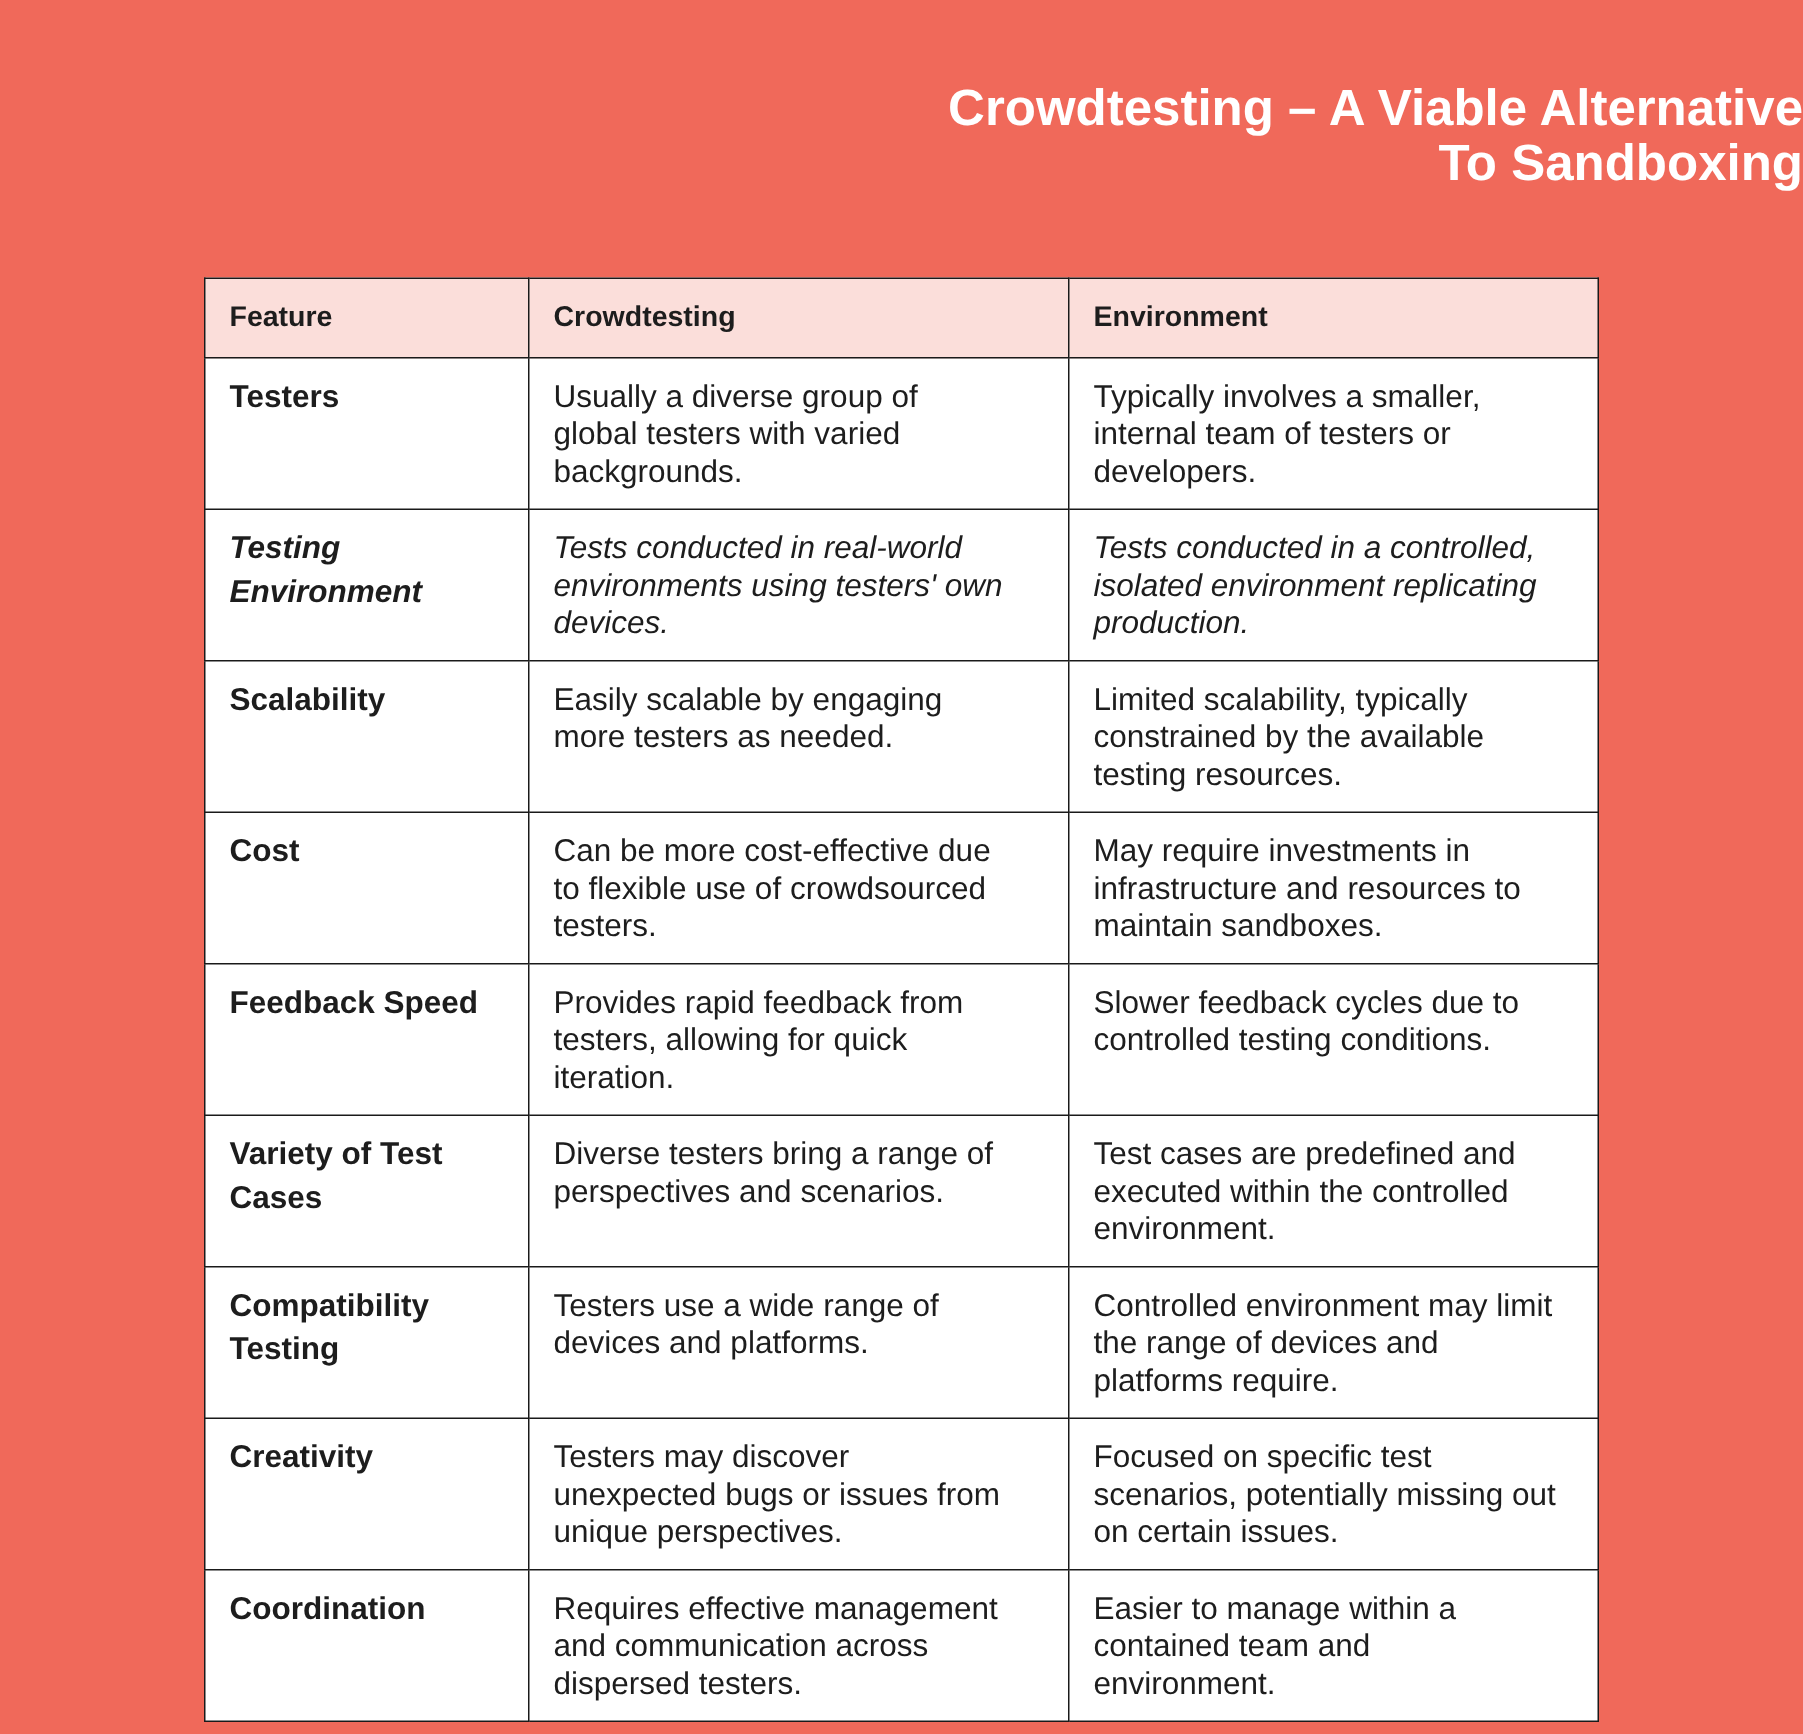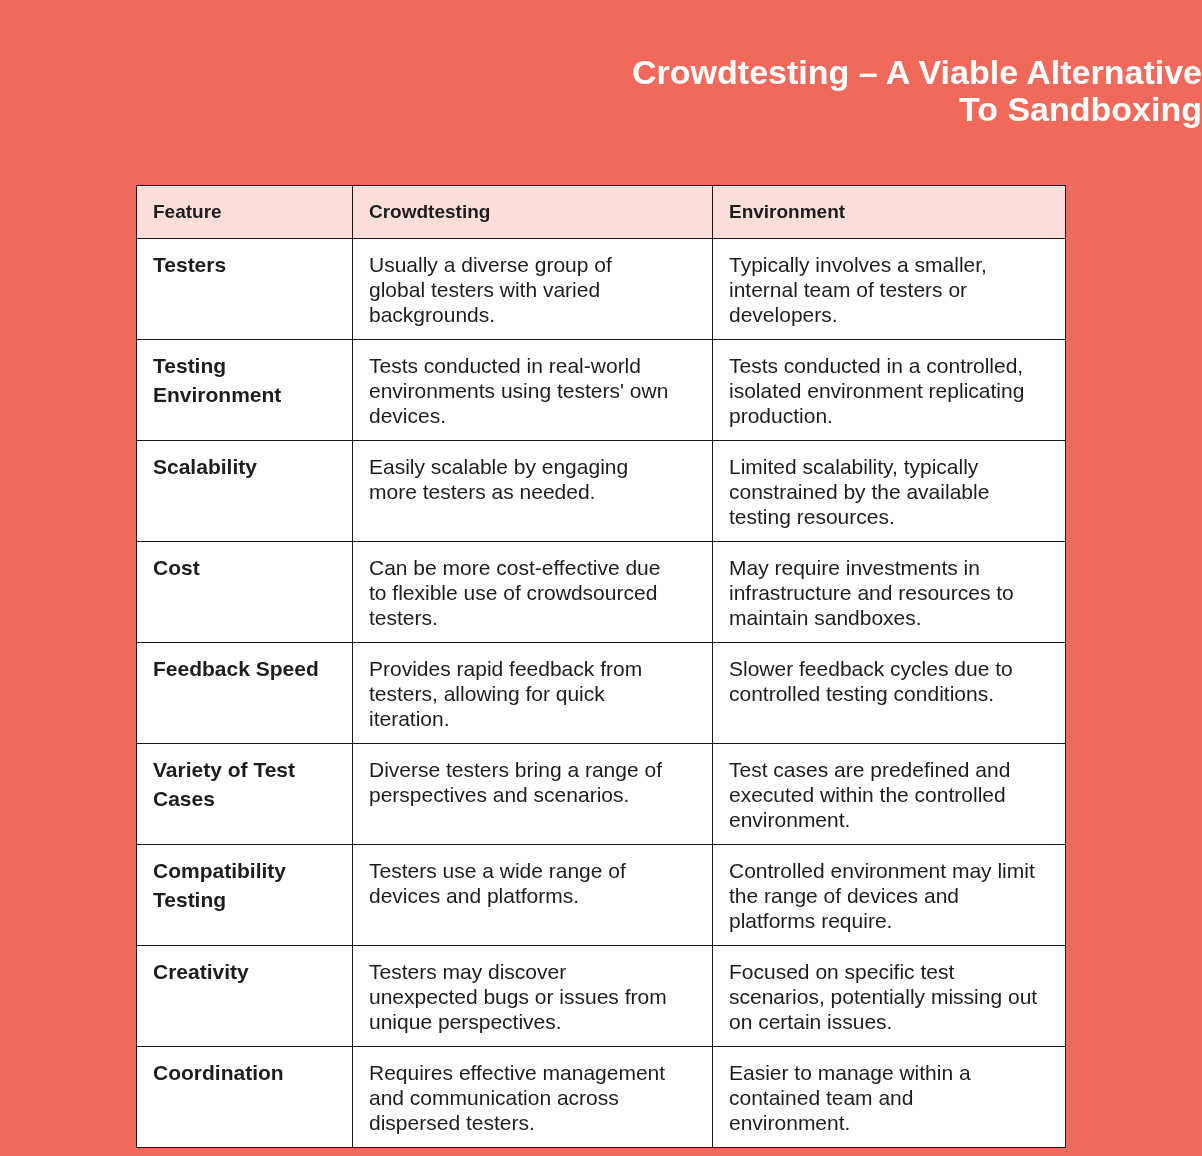--- a/index.html
+++ b/index.html
@@ -55,21 +55,21 @@
     font-weight: 400;
     padding: 13px 39px 12px 16px;
   }
   tbody td.feat {
     font-weight: 700;
     line-height: 29px;
     padding: 11px 29px 12px 16px;
   }
   tbody td.sand { padding-right: 27px; }
   tbody tr:nth-child(1) { height: 78px; }
-  tbody tr:nth-child(2) { height: 96px; }
+  tbody tr:nth-child(2) { height: 96px; font-style: italic; }
   tbody tr:nth-child(3) { height: 98px; }
   tbody tr:nth-child(4) { height: 98px; }
   tbody tr:nth-child(5) { height: 80px; padding-left: 10px; }
   tbody tr:nth-child(6) { height: 94px; }
   tbody tr:nth-child(7) { height: 98px; padding-left: 17px; }
   tbody tr:nth-child(8) { height: 95px; }
   tbody tr:nth-child(9) { height: 98px; }
 </style>
 </head>
 <body>

